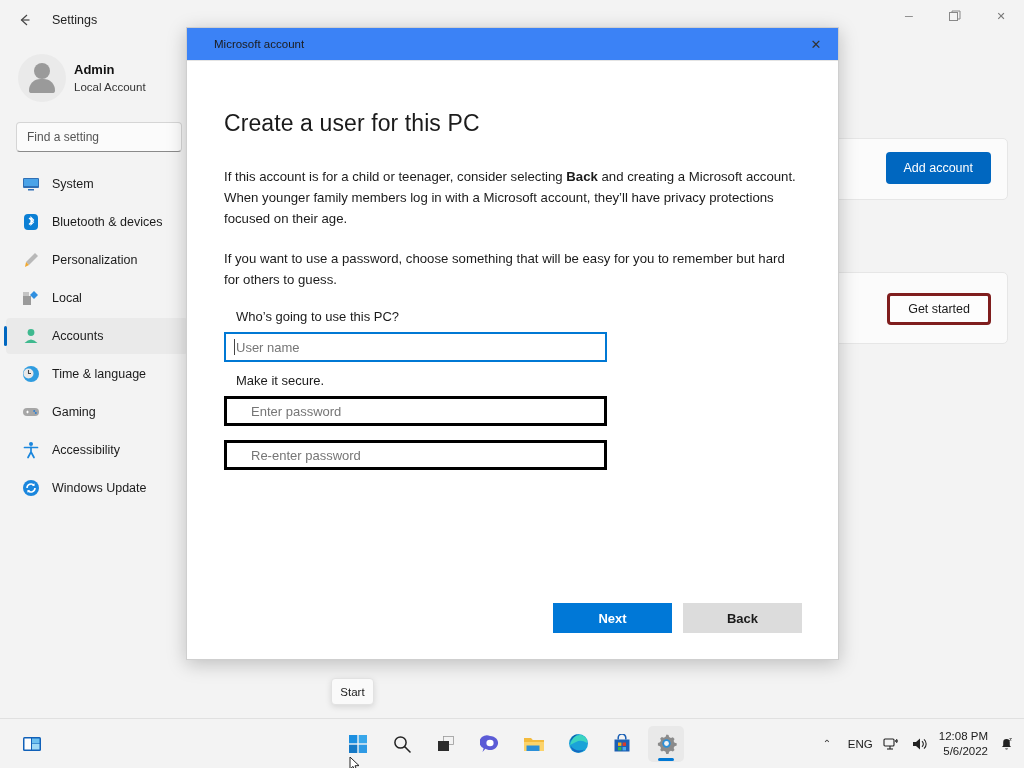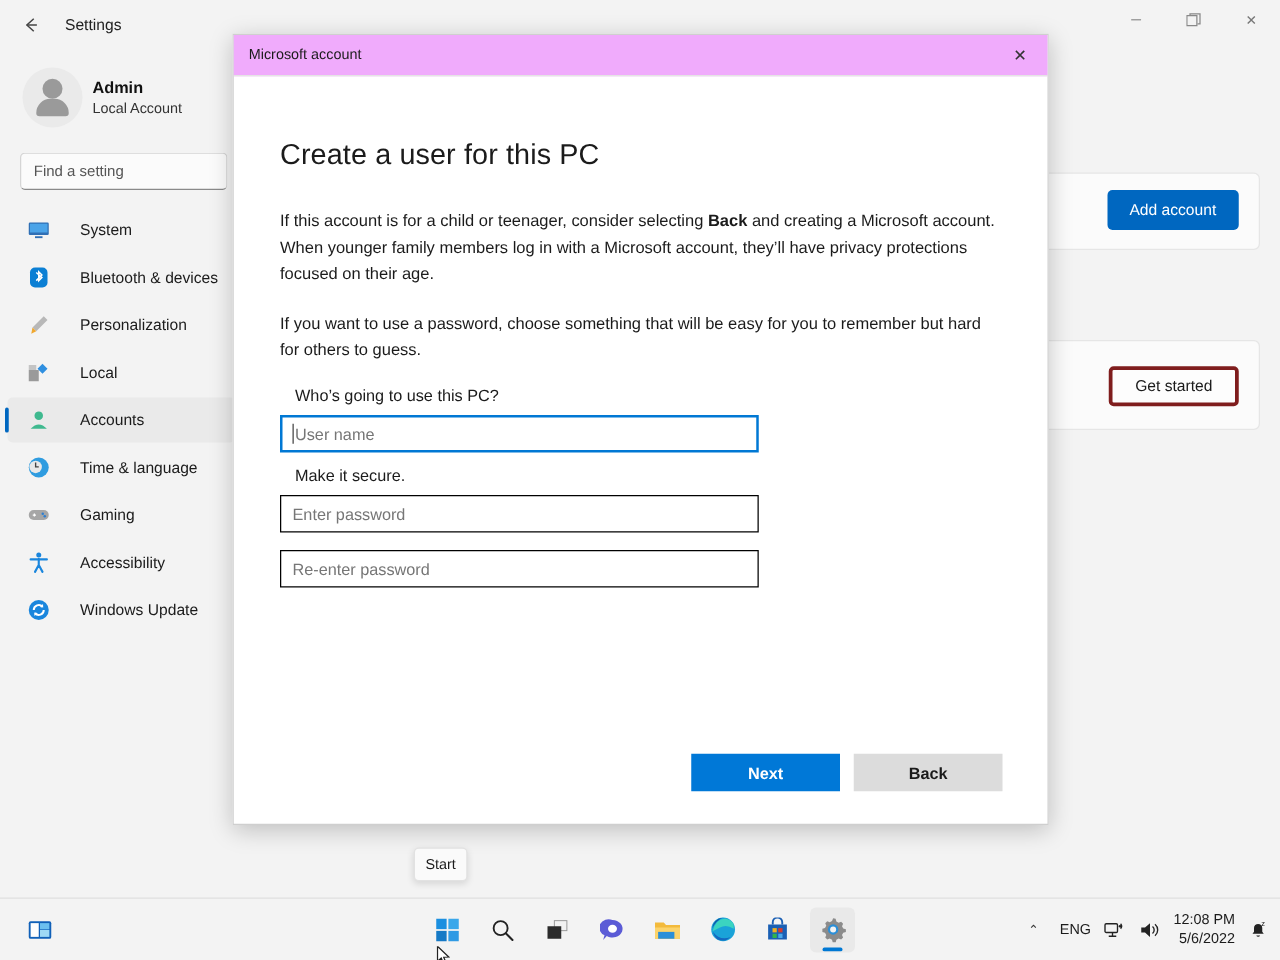--- a/index.html
+++ b/index.html
@@ -61,21 +61,21 @@
 
   .search-box {
     margin: 6px 14px 0 16px; height: 30px; border: 1px solid #d5d5d5;
     border-bottom-color: #8a8a8a; border-radius: 4px; background: #fbfbfb;
     display: flex; align-items: center; padding: 0 10px;
     font-size: 12px; color: #555;
   }
 
   .nav { margin-top: 14px; }
   .nav-item {
-    position: relative; display: flex; align-items: center; gap: 24px;
+    position: relative; display: flex; align-items: center; gap: 12px;
     height: 36px; margin: 2px 8px 2px 6px; padding-left: 16px;
     border-radius: 4px; font-size: 12.5px; color: #1b1b1b;
   }
   .nav-item.selected { background: #eaeaea; }
   .nav-item.selected::before {
     content: ""; position: absolute; left: -2px; top: 8px;
     width: 3px; height: 20px; background: #0067c0; border-radius: 2px;
   }
   .nav-ico { width: 18px; height: 18px; flex: 0 0 18px; position: relative; }
   .nav-ico svg { display: block; }
@@ -102,42 +102,42 @@
     border-radius: 4px; font-size: 12.5px; font-family: inherit;
   }
 
   
   .dialog {
     position: absolute; left: 186px; top: 27px; width: 653px; height: 633px;
     background: #fff; border: 1px solid #cfcfcf;
     box-shadow: 0 4px 18px rgba(0,0,0,.22);
   }
   .dlg-title {
-    height: 33px; background: #f0abfc; border-bottom: 1px solid #e4e4e4;
-    display: flex; align-items: center; padding-left: 12px;
+    height: 33px; background: #3b82f6; border-bottom: 1px solid #e4e4e4;
+    display: flex; align-items: center; padding-left: 27px;
     font-size: 11.5px; color: #1b1b1b;
   }
   .dlg-close {
     margin-left: auto; width: 44px; height: 33px; display: flex;
     align-items: center; justify-content: center; color: #333; font-size: 13px;
   }
   .dlg-body { padding: 49px 36px 0 37px; }
   .dlg-h1 {
     font-size: 23px; font-weight: normal; color: #1b1b1b;
     letter-spacing: .1px; margin-bottom: 29px;
   }
   .dlg-p {
     font-size: 13.2px; line-height: 21px; color: #1b1b1b; margin-bottom: 19px;
     max-width: 578px;
   }
   .dlg-p b { font-weight: bold; }
   .field-label { font-size: 13px; color: #1b1b1b; margin: 11px 12px 8px; }
   .field {
-    width: 383px; height: 30px; border: 1px solid #000000; background: #fff;
-    display: flex; align-items: center; padding: 0 9px;
+    width: 383px; height: 30px; border: 3px solid #000000; background: #fff;
+    display: flex; align-items: center; padding: 0 24px;
     font-size: 13px; color: #767676;
   }
   .field.focused { border: 2px solid #0078d4; padding: 0 8px; }
   .caret {
     display: inline-block; width: 1px; height: 16px; background: #444;
     margin-right: 1px;
   }
   .field + .field { margin-top: 14px; }
   .dlg-actions {
     position: absolute; left: 0; right: 0; bottom: 26px;

